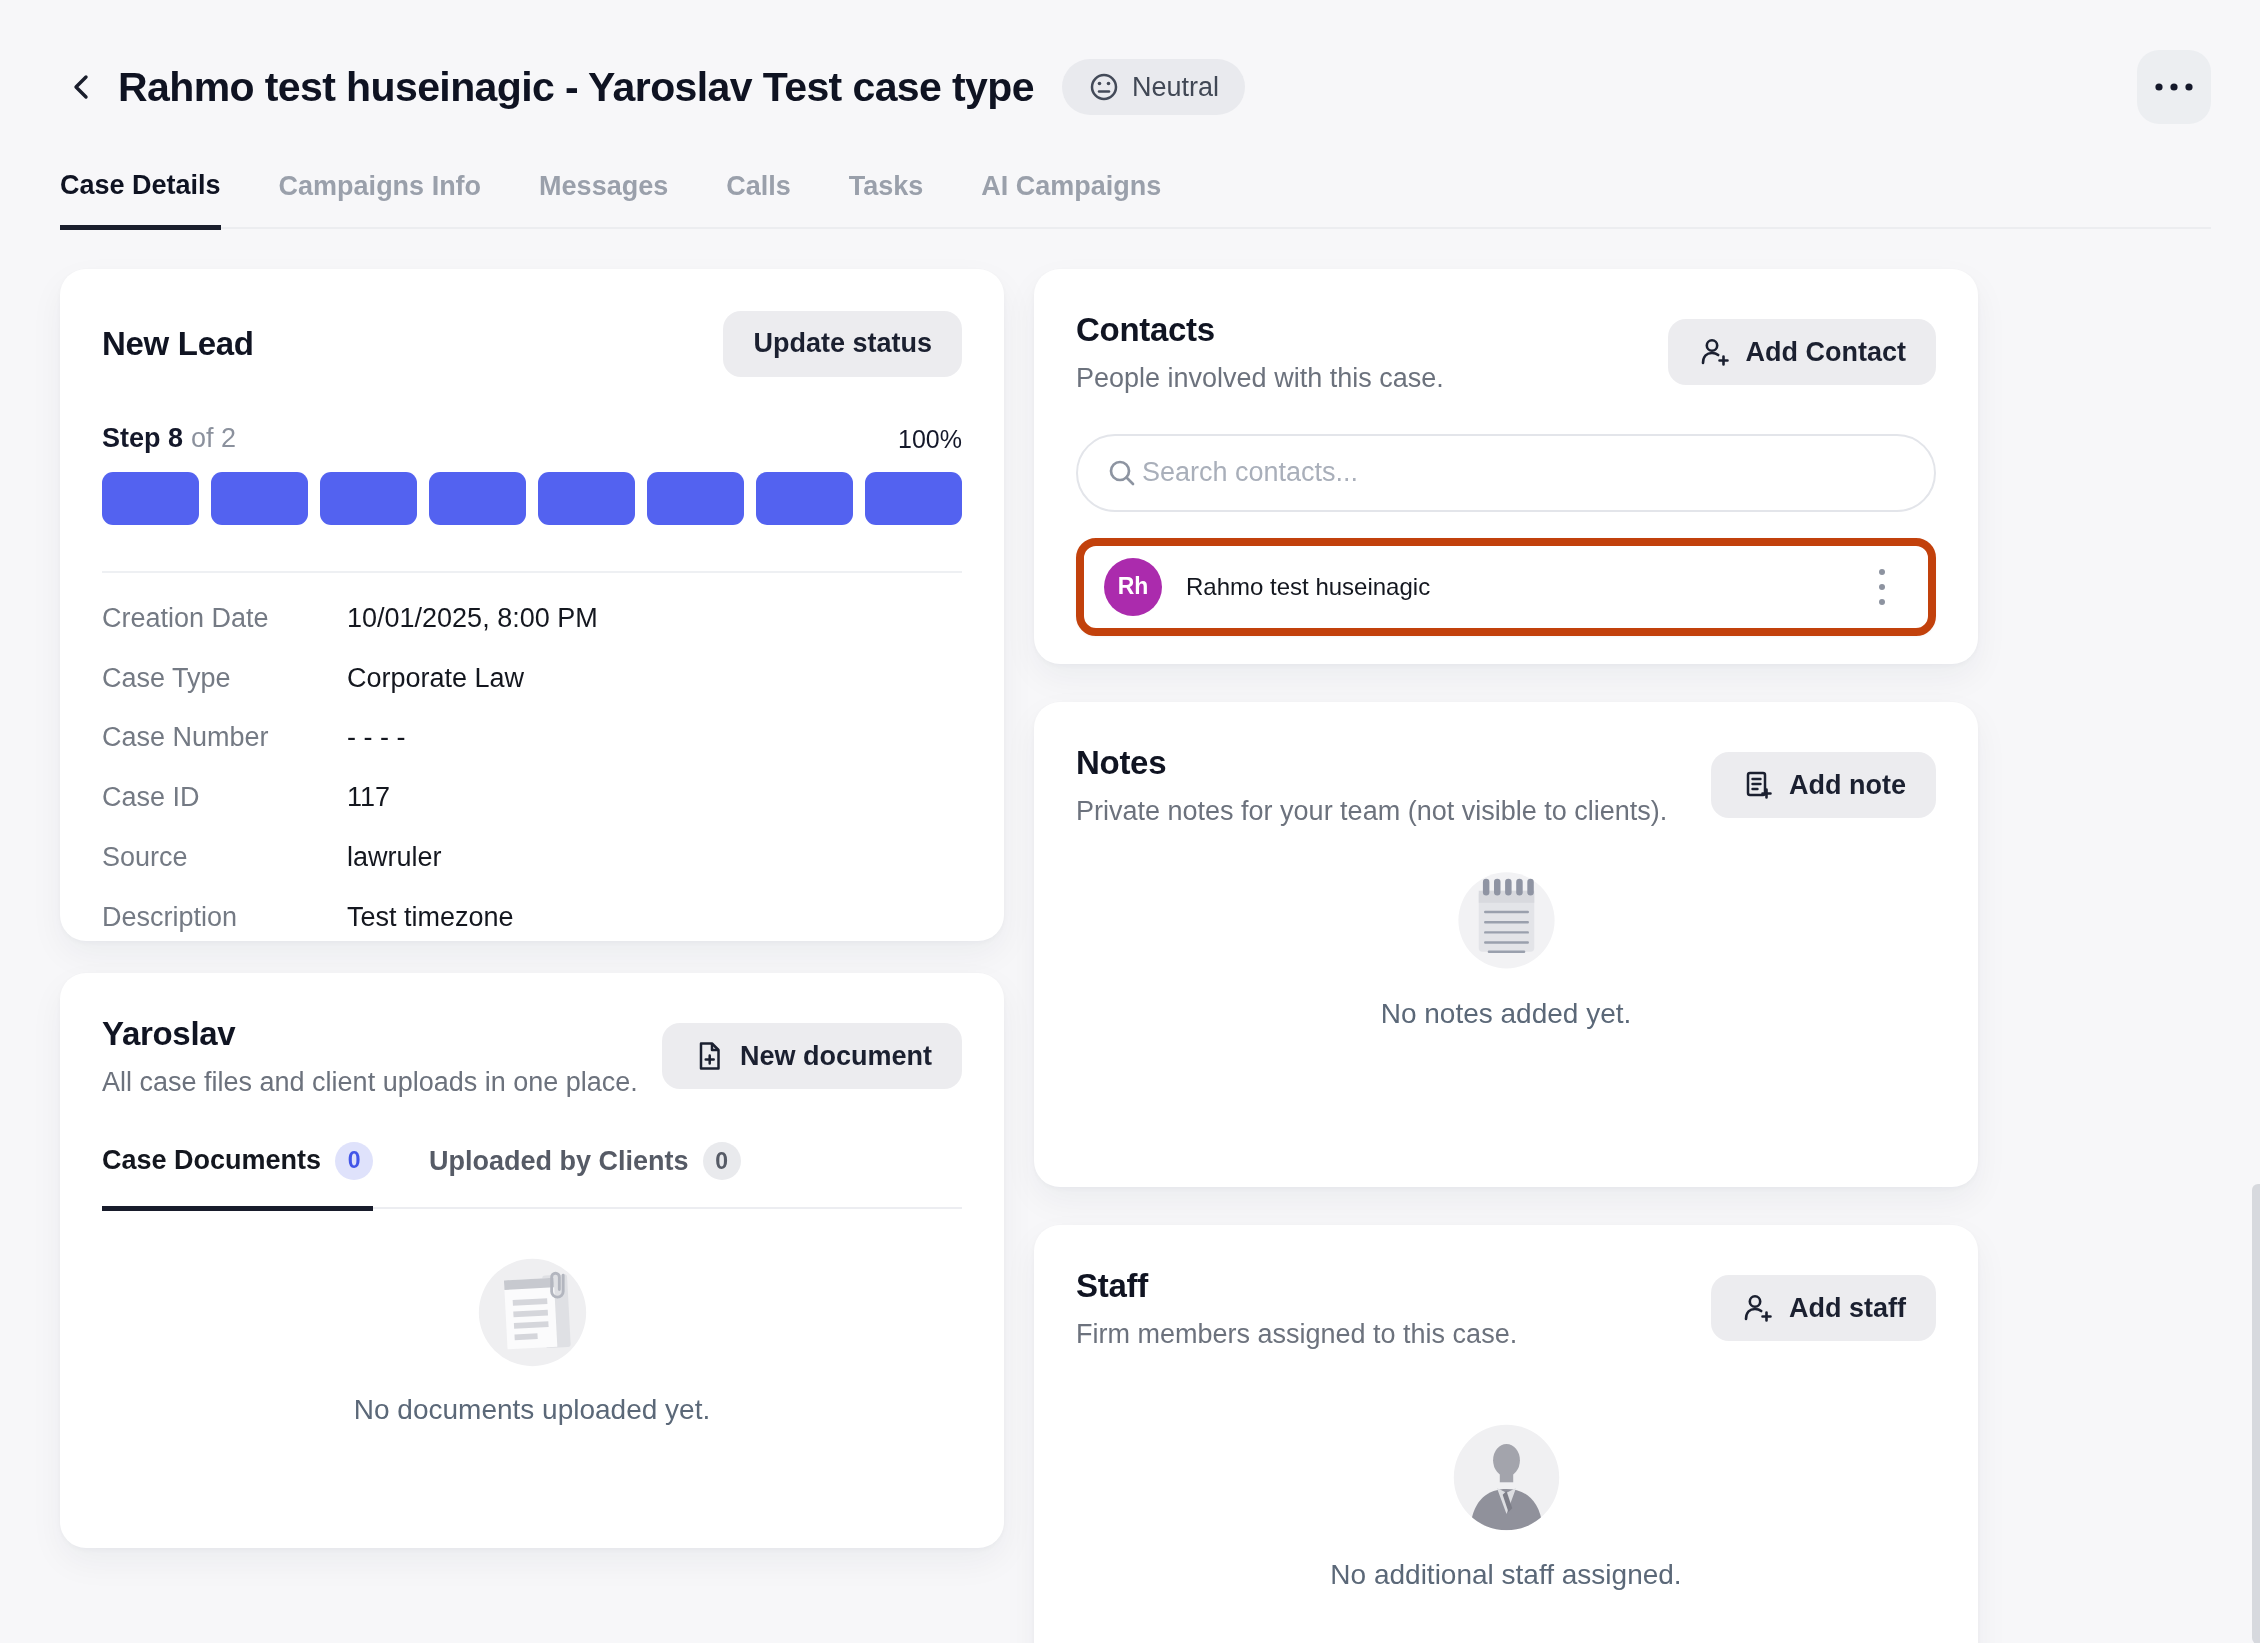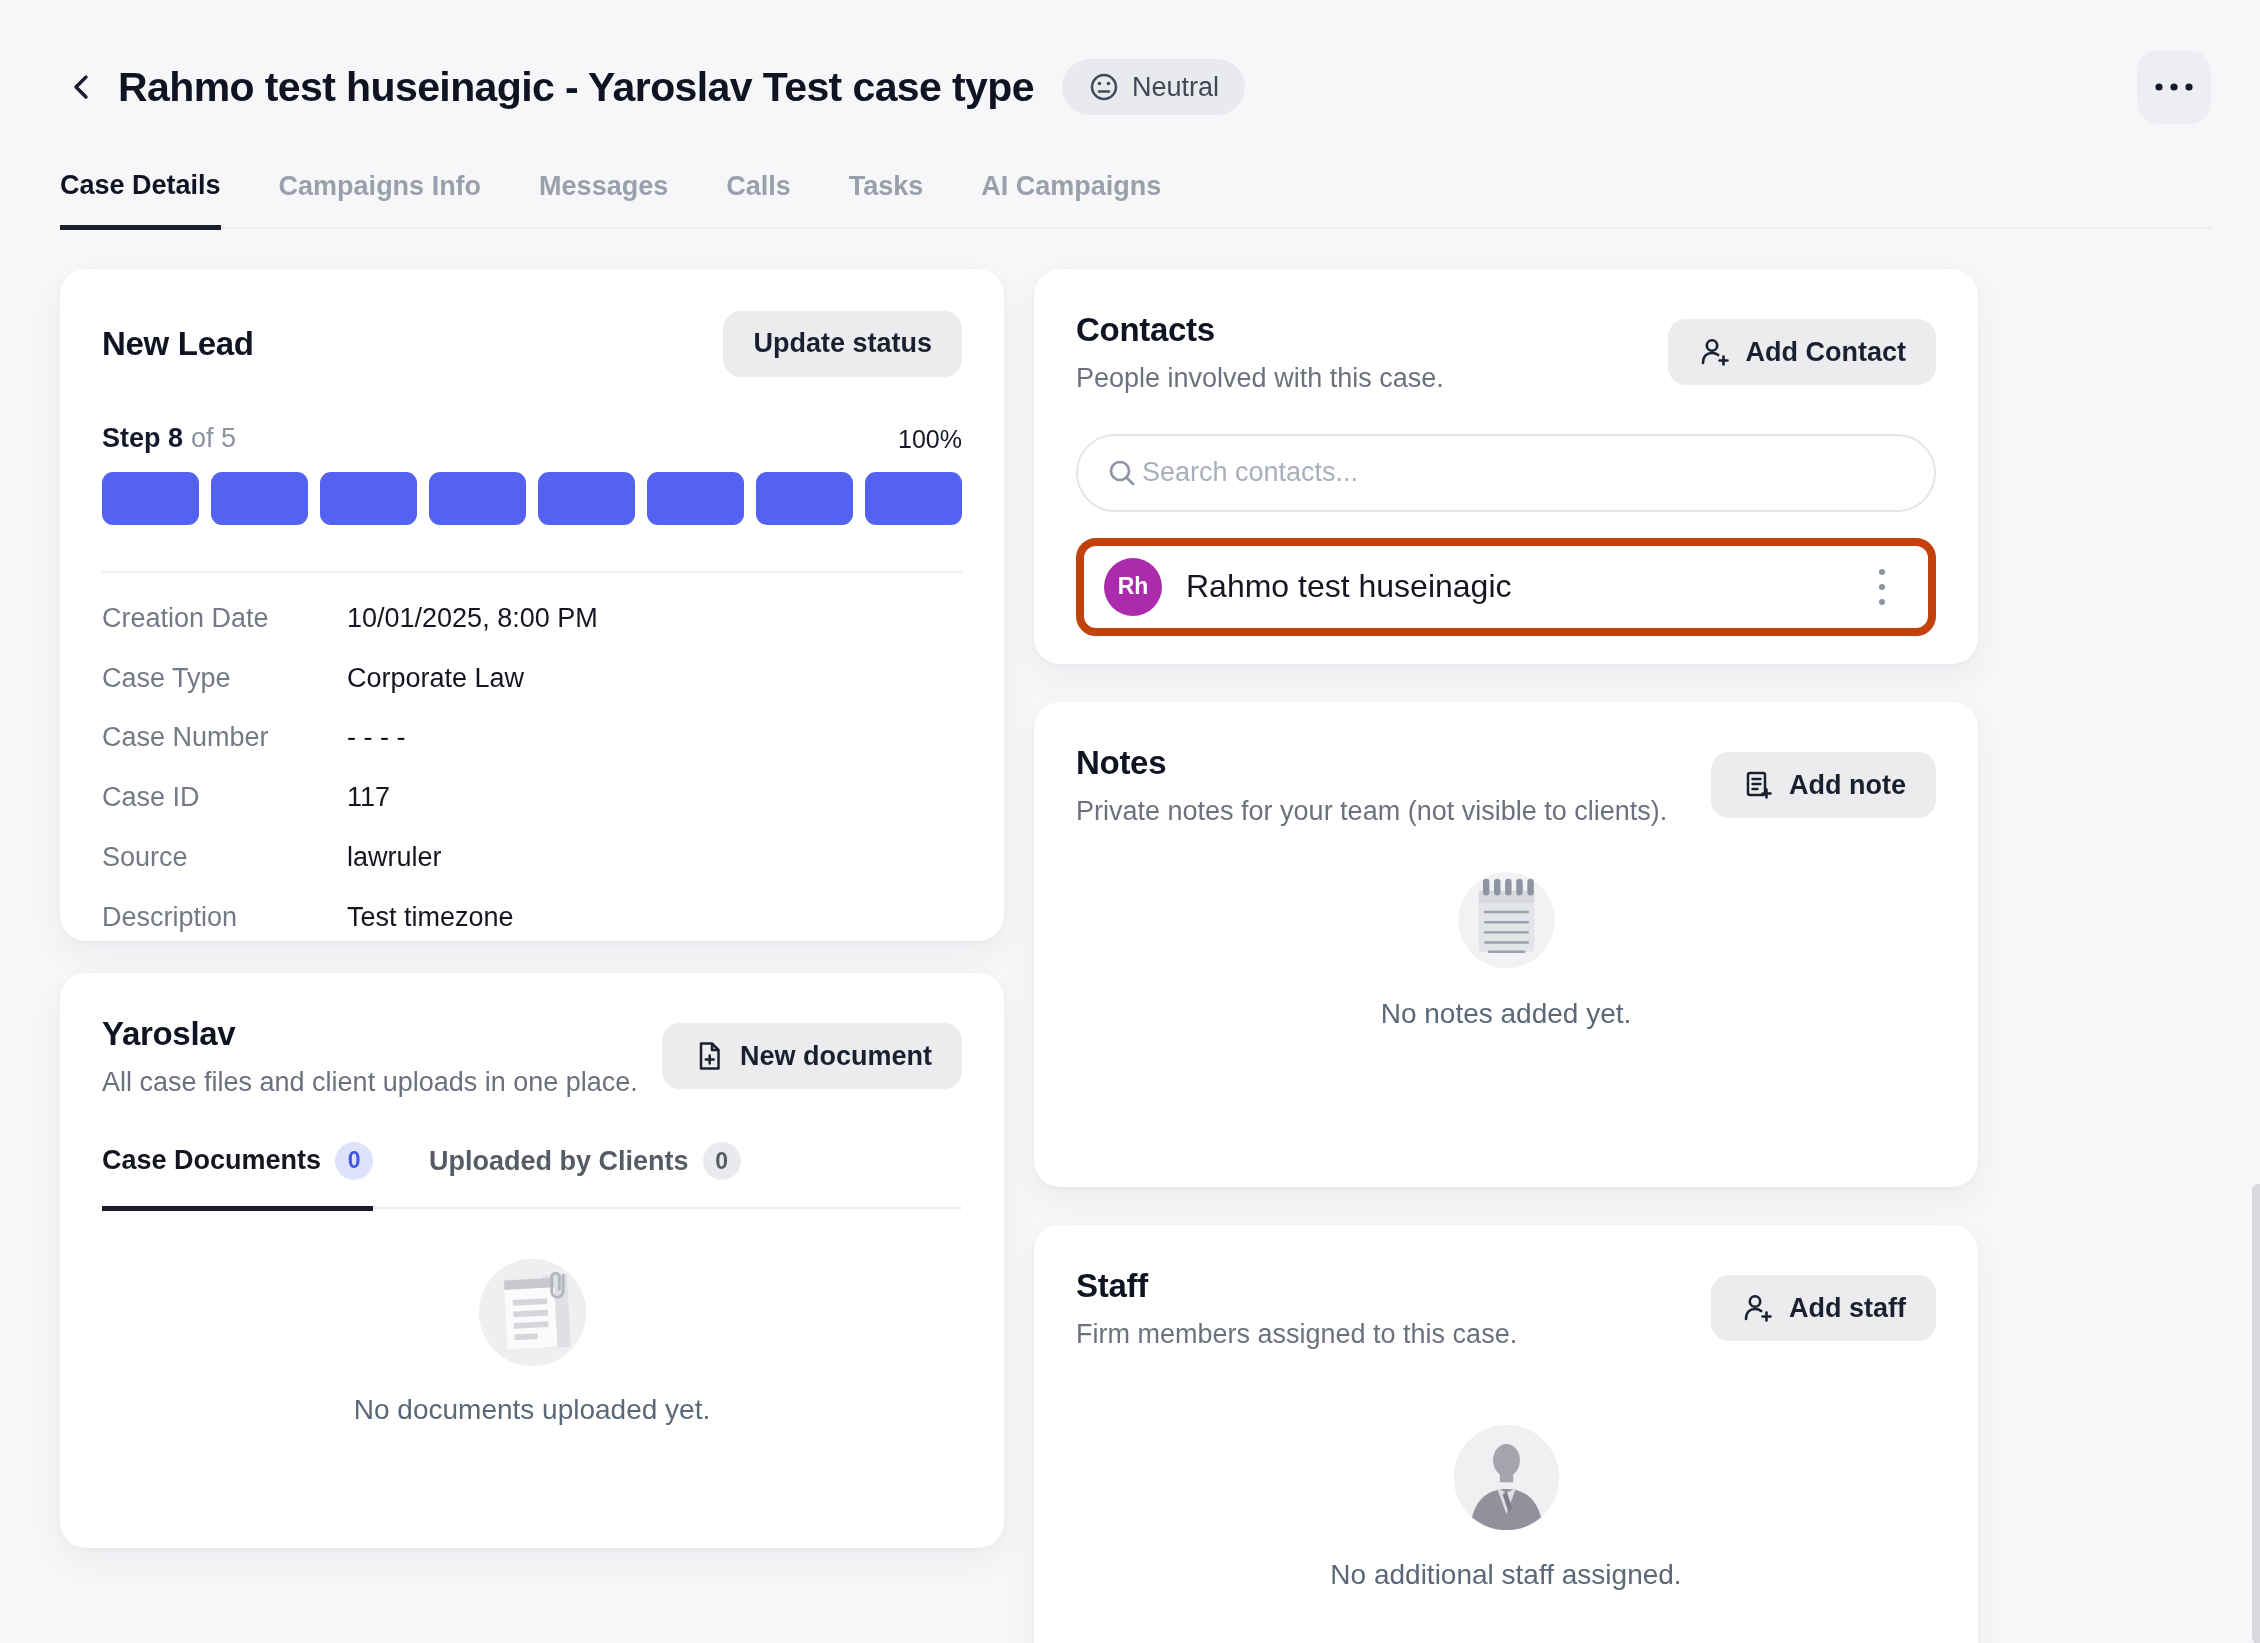--- a/index.html
+++ b/index.html
@@ -71,21 +71,21 @@
   .card-contacts { height:395px; }
   .search-box { margin-top:40px; height:78px; border:2px solid #e3e5ea; border-radius:39px; background:#fff;
     display:flex; align-items:center; padding:0 28px; gap:4px; }
   .search-box input { border:none; outline:none; flex:1; font-size:27px; font-family:inherit; color:#2a2f3a;
     background:transparent; }
   .search-box input::placeholder { color:#a9afba; }
   .contact-row { margin-top:26px; height:98px; border:8px solid #c2410c; border-radius:20px;
     display:flex; align-items:center; padding:0 24px 0 20px; box-shadow:0 1px 3px rgba(25,33,61,0.04); cursor:pointer; }
   .avatar { width:58px; height:58px; border-radius:50%; background:#ab2bad; color:#fff; font-size:23px; font-weight:700;
     display:flex; align-items:center; justify-content:center; flex:none; }
-  .contact-name { font-size:32px; color:#14171f; font-weight:500; margin-left:24px; }
+  .contact-name { font-size:24px; color:#14171f; font-weight:500; margin-left:24px; }
   .kebab-btn { margin-left:auto; background:none; border:none; cursor:pointer; width:44px; height:56px;
     display:flex; align-items:center; justify-content:center; }
 
   
   .card-notes { height:485px; margin-top:38px; }
   .empty-notes { margin-top:36px; }
   .card-staff { height:498px; margin-top:38px; }
   .empty-staff { margin-top:70px; }
 
   
@@ -143,21 +143,21 @@
 
     <div class="col">
 
       <section class="card card-status">
         <div class="card-head">
           <h2 class="card-title">New Lead</h2>
           <button class="gray-btn">Update status</button>
         </div>
         <div class="step-row">
           <div>
-            <span class="step-label">Step 8</span><span class="step-of">of 5</span>
+            <span class="step-label">Step 8</span><span class="step-of">of 2</span>
           </div>
           <span class="step-pct">100%</span>
         </div>
         <div class="progress">
           <div class="segment"></div>
           <div class="segment"></div>
           <div class="segment"></div>
           <div class="segment"></div>
           <div class="segment"></div>
           <div class="segment"></div>

